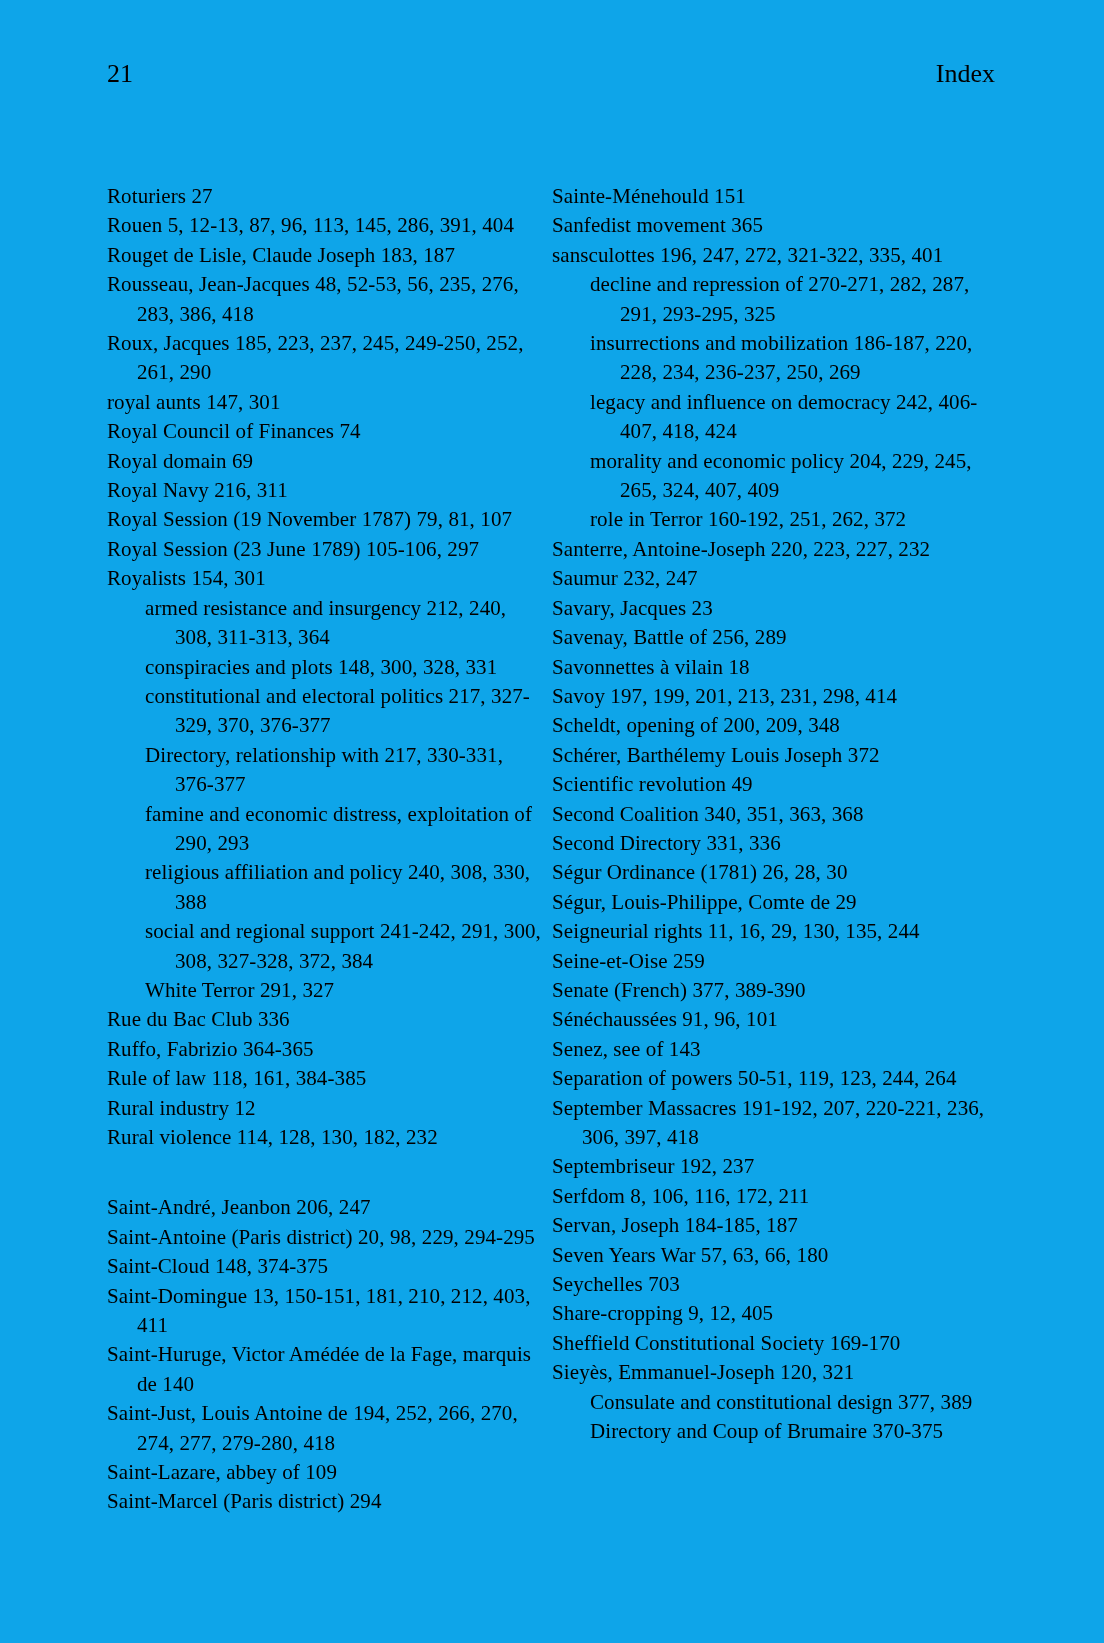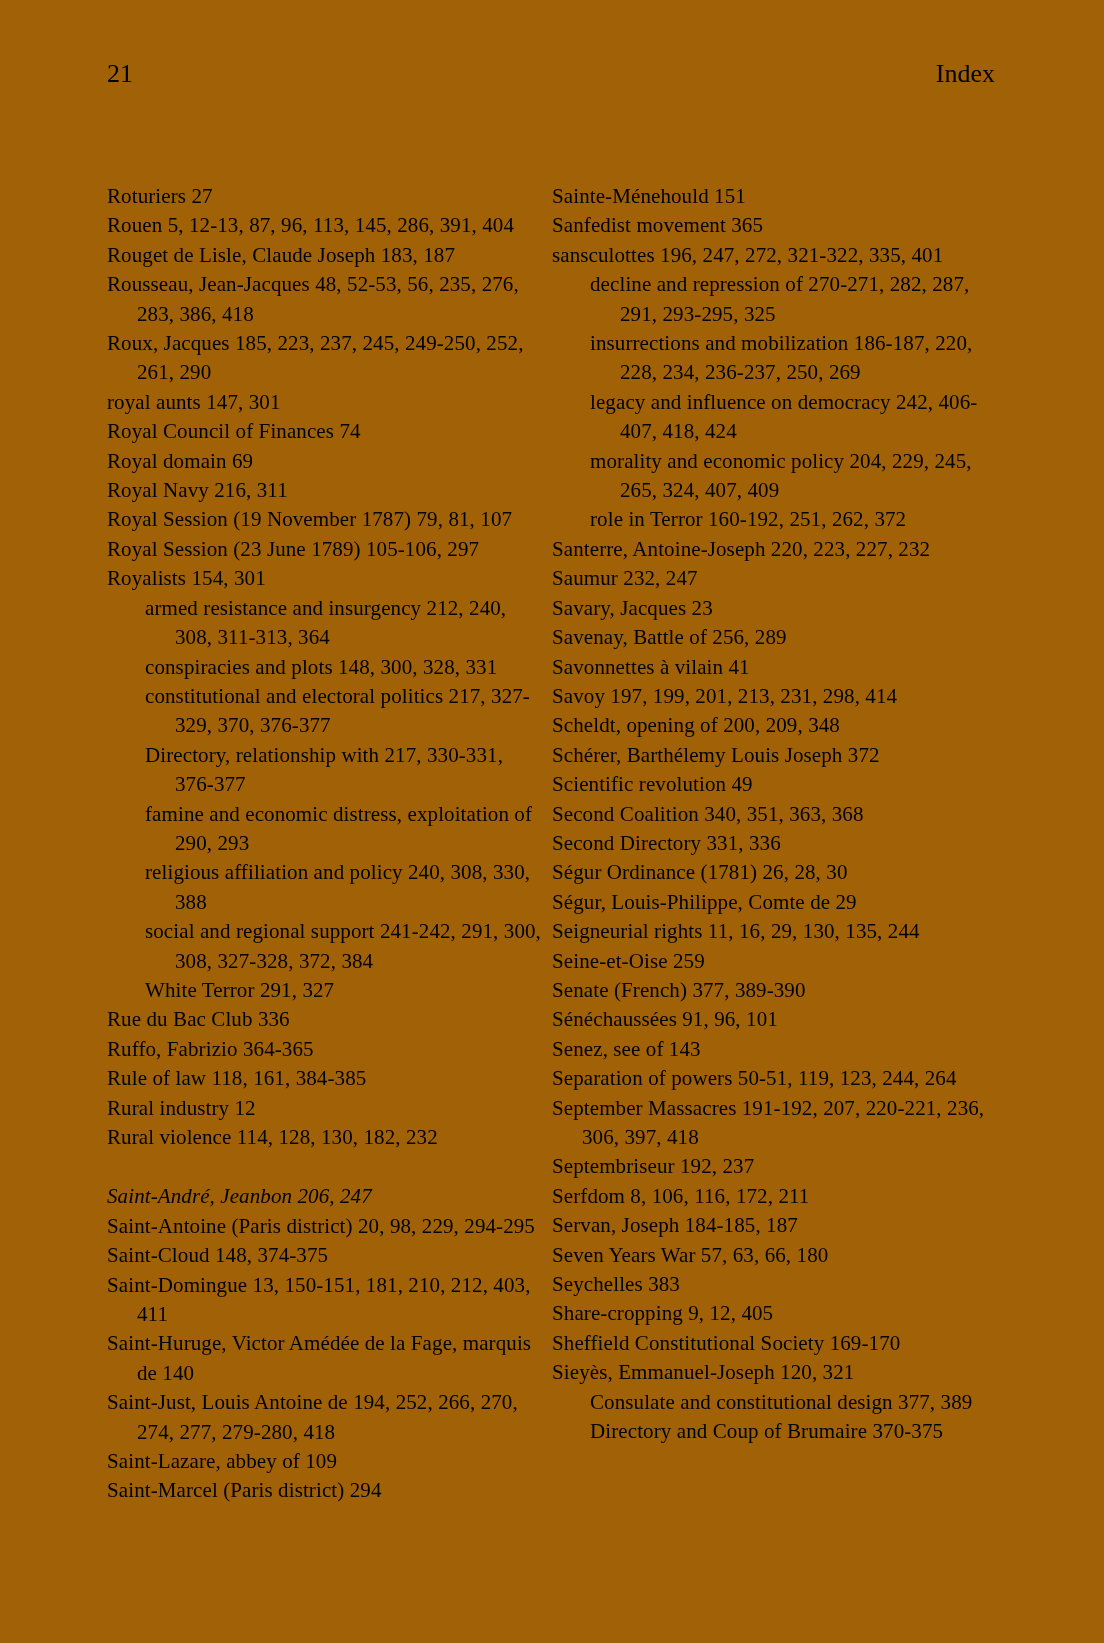--- a/index.html
+++ b/index.html
@@ -1,20 +1,20 @@
 <!DOCTYPE html>
 <html><head>
 <meta charset="utf-8">
 <style>
   html, body { margin: 0; padding: 0; background: #ffffff; }
   .page {
     position: relative;
     width: 1104px;
     height: 1643px;
-    background: #a16207;
+    background: #0ea5e9;
     color: #000000;
     font-family: "Liberation Serif", "DejaVu Serif", serif;
     overflow: hidden;
   }
   .page-header {
     position: absolute;
     left: 107px;
     right: 109px;
     top: 57px;
     display: flex;
@@ -34,22 +34,21 @@
     line-height: 29.4px;
     padding-left: 30px;
     text-indent: -30px;
     letter-spacing: 0.1px;
   }
   .entry.sub {
     padding-left: 68px;
     text-indent: -30px;
   }
   .entry.gap-before {
-    margin-top: 30px;
-    font-style: italic;
+    margin-top: 41px;
   }
 </style>
 </head>
 <body>
 
 <div class="page">
   <div class="page-header">
     <span>21</span>
     <span>Index</span>
   </div>
@@ -94,40 +93,40 @@
       <p class="entry">sansculottes 196, 247, 272, 321-322, 335, 401</p>
       <p class="entry sub">decline and repression of 270-271, 282, 287, 291, 293-295, 325</p>
       <p class="entry sub">insurrections and mobilization 186-187, 220, 228, 234, 236-237, 250, 269</p>
       <p class="entry sub">legacy and influence on democracy 242, 406-407, 418, 424</p>
       <p class="entry sub">morality and economic policy 204, 229, 245, 265, 324, 407, 409</p>
       <p class="entry sub">role in Terror 160-192, 251, 262, 372</p>
       <p class="entry">Santerre, Antoine-Joseph 220, 223, 227, 232</p>
       <p class="entry">Saumur 232, 247</p>
       <p class="entry">Savary, Jacques 23</p>
       <p class="entry">Savenay, Battle of 256, 289</p>
-      <p class="entry">Savonnettes à vilain 41</p>
+      <p class="entry">Savonnettes à vilain 18</p>
       <p class="entry">Savoy 197, 199, 201, 213, 231, 298, 414</p>
       <p class="entry">Scheldt, opening of 200, 209, 348</p>
       <p class="entry">Schérer, Barthélemy Louis Joseph 372</p>
       <p class="entry">Scientific revolution 49</p>
       <p class="entry">Second Coalition 340, 351, 363, 368</p>
       <p class="entry">Second Directory 331, 336</p>
       <p class="entry">Ségur Ordinance (1781) 26, 28, 30</p>
       <p class="entry">Ségur, Louis-Philippe, Comte de 29</p>
       <p class="entry">Seigneurial rights 11, 16, 29, 130, 135, 244</p>
       <p class="entry">Seine-et-Oise 259</p>
       <p class="entry">Senate (French) 377, 389-390</p>
       <p class="entry">Sénéchaussées 91, 96, 101</p>
       <p class="entry">Senez, see of 143</p>
       <p class="entry">Separation of powers 50-51, 119, 123, 244, 264</p>
       <p class="entry">September Massacres 191-192, 207, 220-221, 236, 306, 397, 418</p>
       <p class="entry">Septembriseur 192, 237</p>
       <p class="entry">Serfdom 8, 106, 116, 172, 211</p>
       <p class="entry">Servan, Joseph 184-185, 187</p>
       <p class="entry">Seven Years War 57, 63, 66, 180</p>
-      <p class="entry">Seychelles 383</p>
+      <p class="entry">Seychelles 703</p>
       <p class="entry">Share-cropping 9, 12, 405</p>
       <p class="entry">Sheffield Constitutional Society 169-170</p>
       <p class="entry">Sieyès, Emmanuel-Joseph 120, 321</p>
       <p class="entry sub">Consulate and constitutional design 377, 389</p>
       <p class="entry sub">Directory and Coup of Brumaire 370-375</p>
     </div>
 </div>
 
 </body></html>

